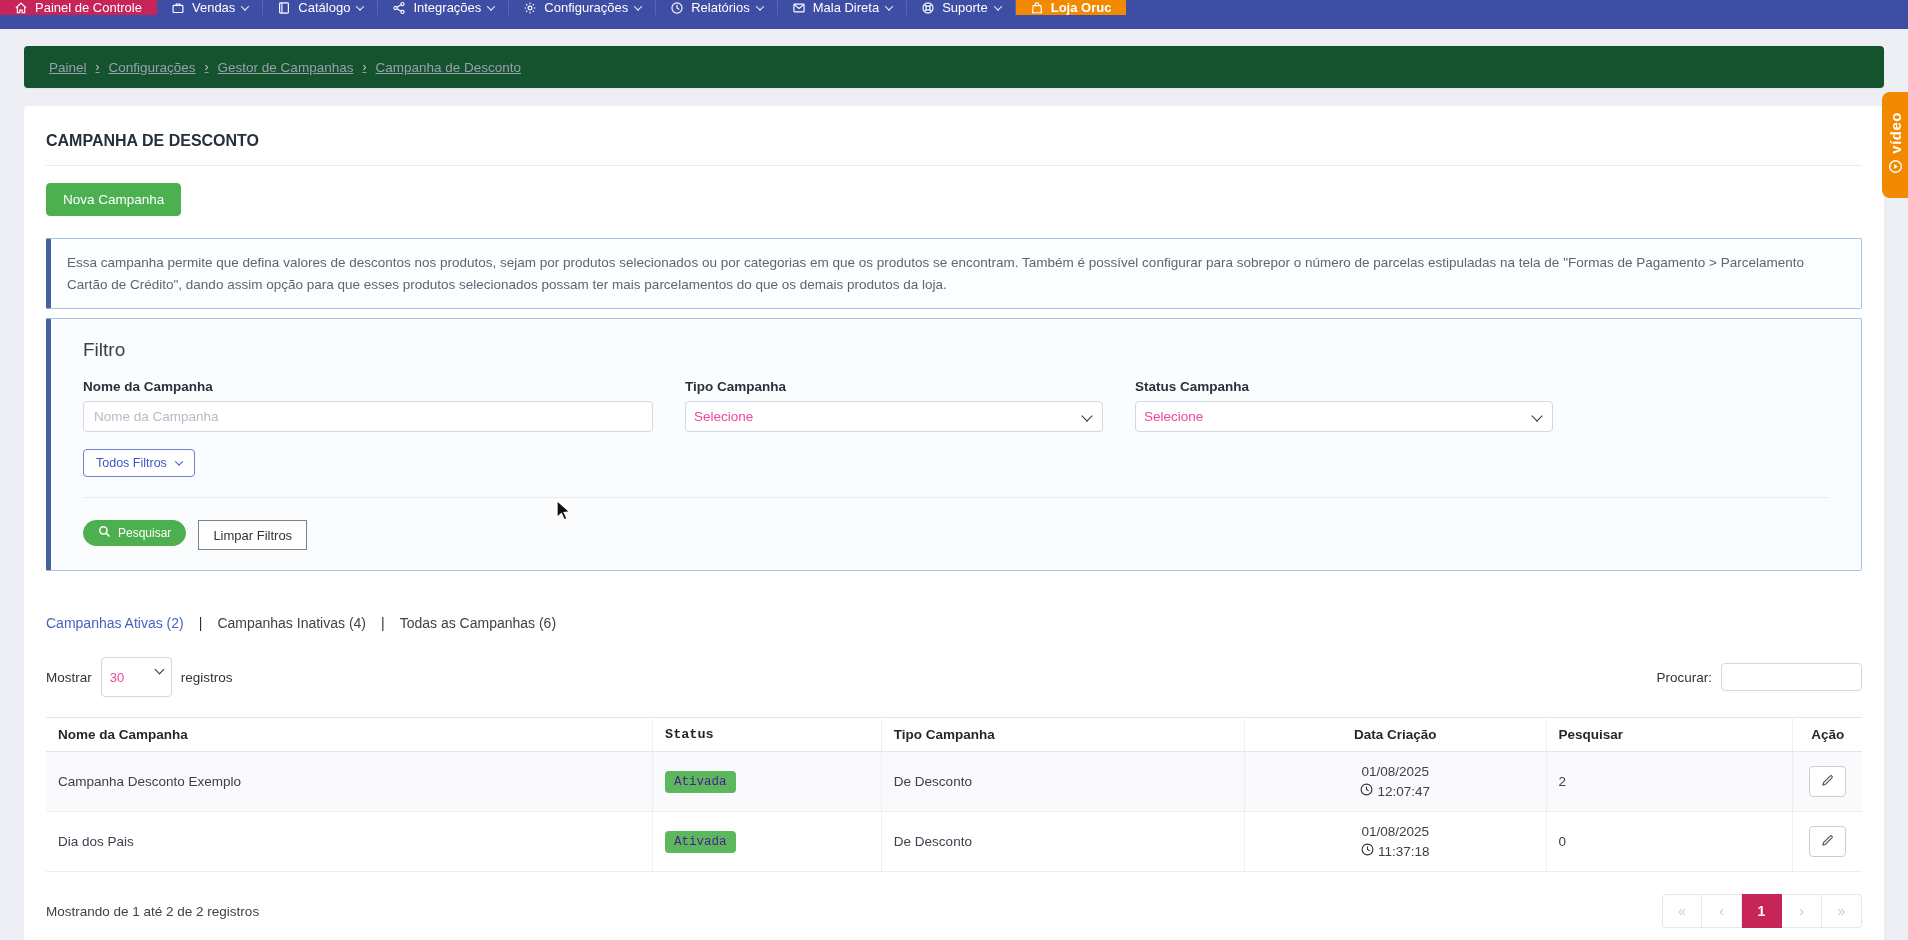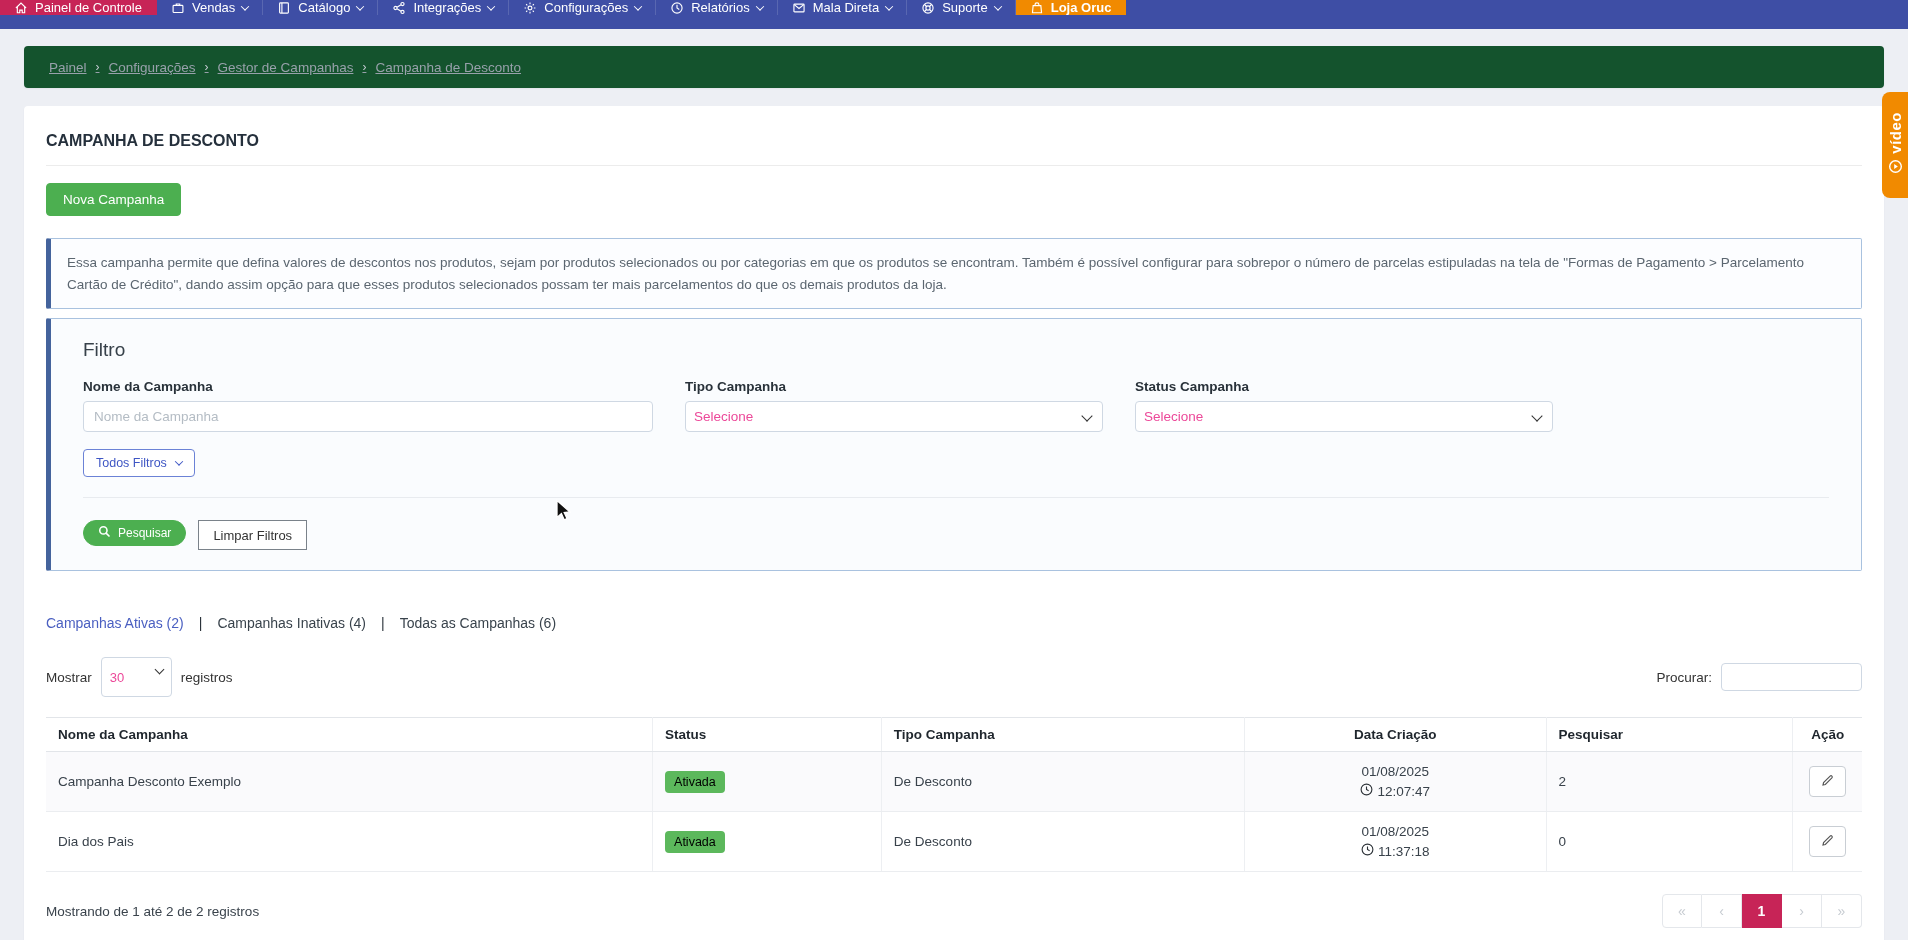--- a/index.html
+++ b/index.html
@@ -126,27 +126,27 @@
     text-align: left; vertical-align: middle;
   }
   table.campaigns th:last-child, table.campaigns td:last-child { border-right: none; }
   table.campaigns thead th {
     border-top: 1px solid #E2E5E9; border-bottom: 1px solid #E2E5E9;
     font-weight: 700; color: #1F262D; height: 34px;
   }
   table.campaigns tbody td { border-bottom: 1px solid #EBEDF0; height: 60px; color: #39424B; }
   table.campaigns tbody tr:nth-child(odd) { background: #FAFAFC; }
   .col-name { width: 33.4%; }
-  .col-status { width: 12.6%; }
+  .col-status { width: 12.6%; font-family: Liberation Mono, monospace; }
   .col-type { width: 20%; }
   .col-date { width: 16.6%; text-align: center !important; }
   .col-products { width: 13.6%; }
   .col-action { width: 3.8%; text-align: center !important; }
   .status-badge {
-    display: inline-block; background: #5CB85C; color: #000000;
+    display: inline-block; background: #5CB85C; color: #4c1d95;
     font-size: 12.5px; padding: 4px 9px; border-radius: 4px;
   }
   .date-cell { line-height: 1.45; }
   .time-line { display: inline-flex; align-items: center; gap: 4px; }
   .edit-btn {
     width: 37px; height: 31px; background: #fff; border: 1px solid #C9CED4;
     border-radius: 4px; cursor: pointer; display: inline-flex; align-items: center; justify-content: center;
   }
 
   

